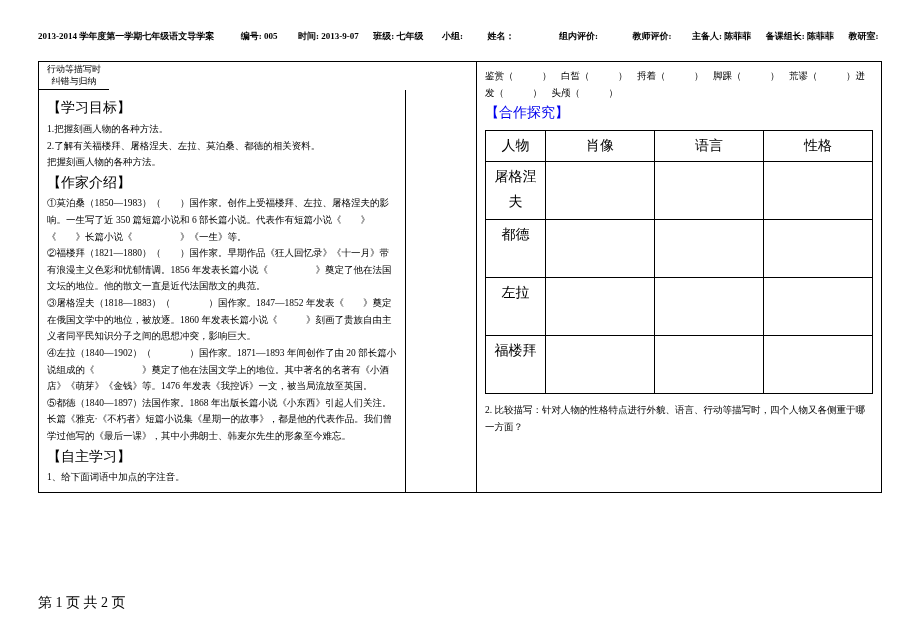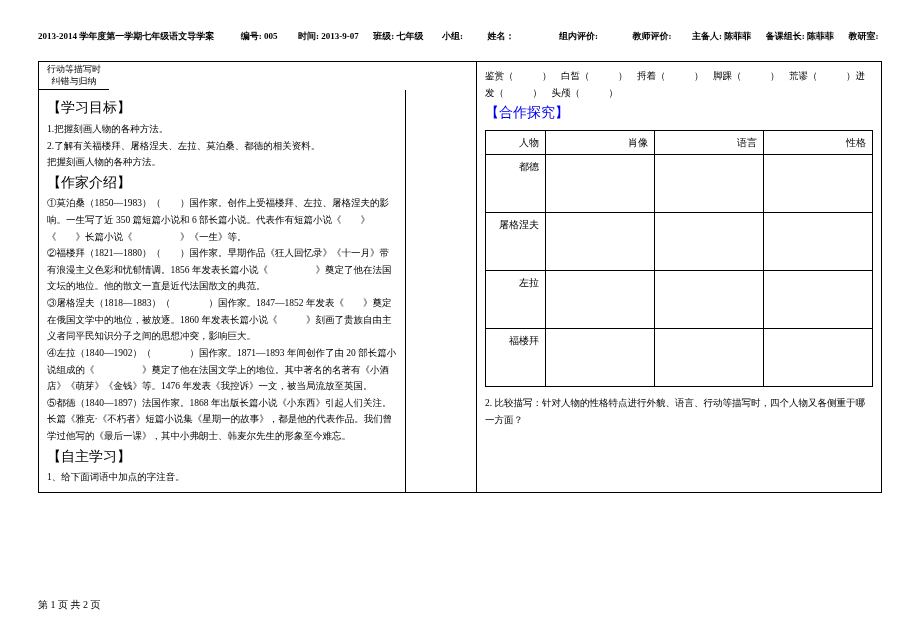--- a/index.html
+++ b/index.html
@@ -77,32 +77,32 @@
     .blue-text { color: #0000ee; }
     .char-table {
       border-collapse: collapse;
       width: 100%;
       margin-top: 4px;
       margin-bottom: 8px;
     }
     .char-table th, .char-table td {
       border: 1px solid #000;
       padding: 3px 6px;
-      font-size: 10px;
-      text-align: right;
+      font-size: 14px;
+      text-align: center;
       vertical-align: top;
       font-weight: normal;
     }
     .char-table th { height: 18px; }
     .char-table td.name-cell { height: 58px; width: 60px; }
     .footer {
       position: absolute;
       bottom: 18px;
       left: 38px;
-      font-size: 10px;
+      font-size: 14px;
     }
     p { margin: 0; }
   </style>
 </head>
 <body>
 
 <div class="header-line">
   <span>2013-2014 学年度第一学期七年级语文导学案</span>
   <span class="gap" style="width:22px;"></span>
   <span>编号:</span>
@@ -165,27 +165,27 @@
 
       <table class="char-table">
         <tbody>
             <tr>
           <th>人物</th>
           <th>肖像</th>
           <th>语言</th>
           <th>性格</th>
         </tr>
         <tr>
+          <td class="name-cell">屠格涅夫</td>
+          <td></td>
+              <td></td>
+              <td></td>
+        </tr>
+        <tr>
           <td class="name-cell">都德</td>
-          <td></td>
-              <td></td>
-              <td></td>
-        </tr>
-        <tr>
-          <td class="name-cell">屠格涅夫</td>
           <td></td>
               <td></td>
               <td></td>
         </tr>
         <tr>
           <td class="name-cell">左拉</td>
           <td></td>
               <td></td>
               <td></td>
         </tr>

